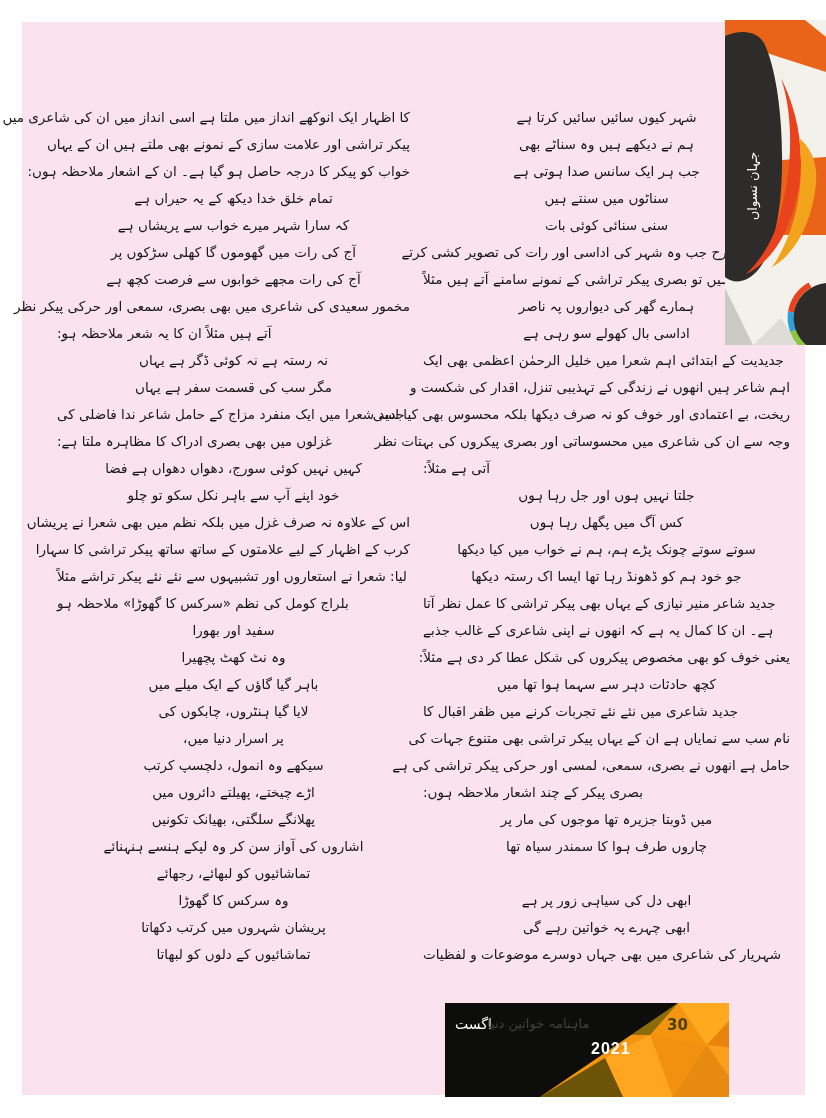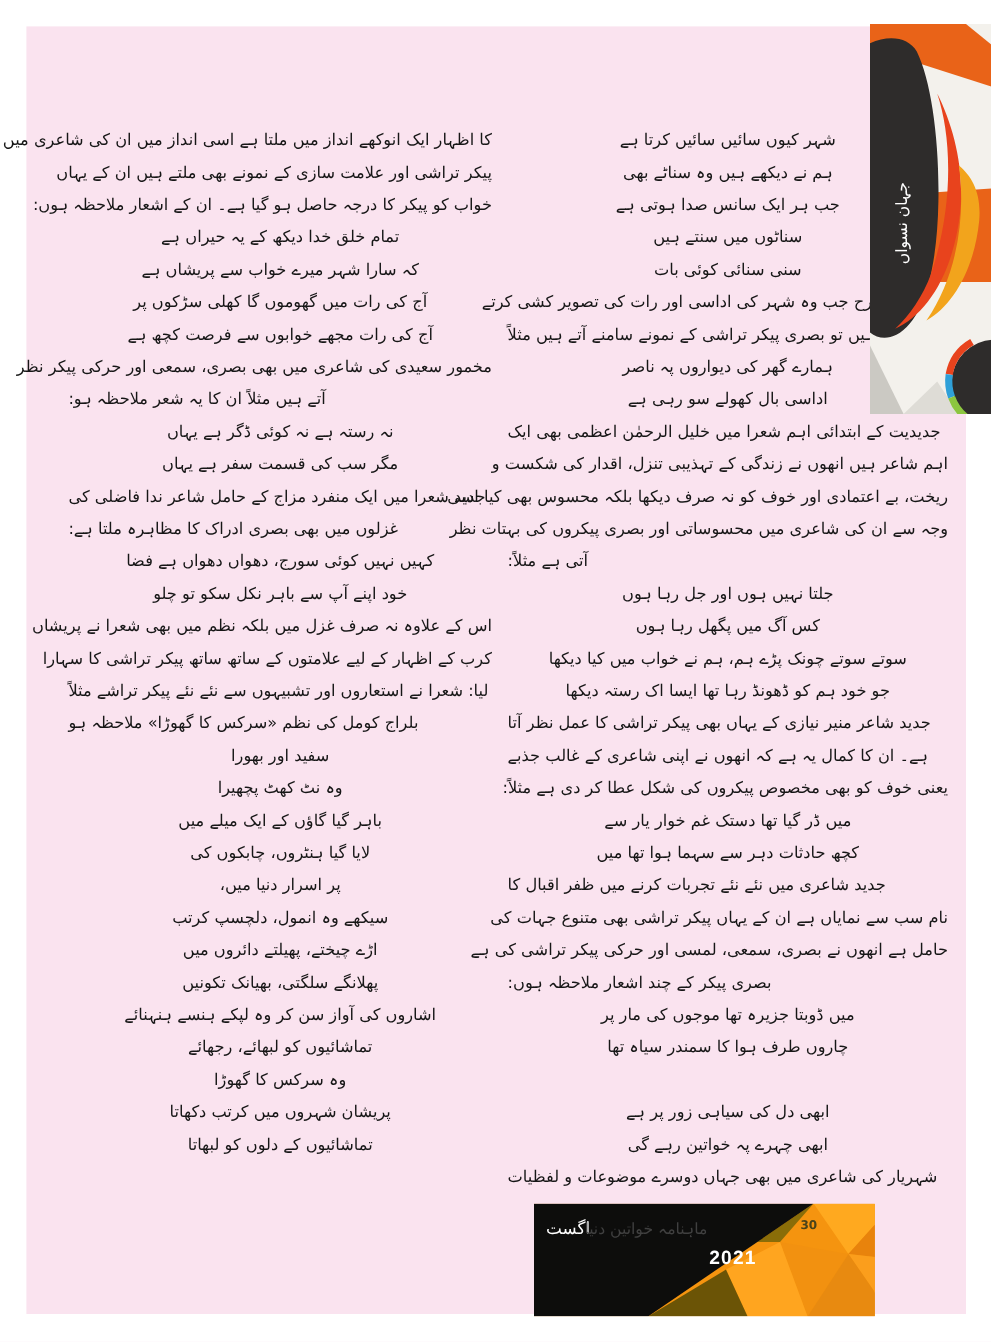--- a/index.html
+++ b/index.html
@@ -26,21 +26,21 @@
             direction:rtl;letter-spacing:1px;}
 
   
   .footer-art{position:absolute;left:445px;top:1003px;width:284px;height:94px;overflow:hidden;}
   .footer-art svg{position:absolute;left:0;top:0;}
   .footer-art span{position:absolute;direction:rtl;white-space:nowrap;}
   .f-month{left:10px;top:13px;font-size:14px;color:#ffffff;}
   .f-mag{left:42px;top:13px;font-size:13px;color:#404040;}
   .f-year{left:146px;top:13px;font-size:16px;font-weight:bold;color:#ffffff;letter-spacing:1px;
           font-family:"Liberation Sans",sans-serif;direction:ltr;margin-top:24px;}
-  .f-page{left:222px;top:13px;font-size:10px;font-weight:bold;color:#4A431A;direction:ltr;}
+  .f-page{left:222px;top:13px;font-size:15px;font-weight:bold;color:#4A431A;direction:ltr;}
 </style>
 </head>
 <body>
 
 <div class="page">
 
   <div class="panel"></div>
 
   <div class="col col-right">
       <div class="line verse">شہر کیوں سائیں سائیں کرتا ہے</div>
@@ -57,21 +57,20 @@
       <div class="line prose">ریخت، بے اعتمادی اور خوف کو نہ صرف دیکھا بلکہ محسوس بھی کیا اسی</div>
       <div class="line prose">وجہ سے ان کی شاعری میں محسوساتی اور بصری پیکروں کی بہتات نظر</div>
       <div class="line prose_end">آتی ہے مثلاً:</div>
       <div class="line verse">جلتا نہیں ہوں اور جل رہا ہوں</div>
       <div class="line verse">کس آگ میں پگھل رہا ہوں</div>
       <div class="line verse">سوتے سوتے چونک پڑے ہم، ہم نے خواب میں کیا دیکھا</div>
       <div class="line verse">جو خود ہم کو ڈھونڈ رہا تھا ایسا اک رستہ دیکھا</div>
       <div class="line prose">جدید شاعر منیر نیازی کے یہاں بھی پیکر تراشی کا عمل نظر آتا</div>
       <div class="line prose">ہے۔ ان کا کمال یہ ہے کہ انھوں نے اپنی شاعری کے غالب جذبے</div>
       <div class="line prose">یعنی خوف کو بھی مخصوص پیکروں کی شکل عطا کر دی ہے مثلاً:</div>
-      <div class="line verse">میں ڈر گیا تھا دستک غم خوار یار سے</div>
       <div class="line verse">کچھ حادثات دہر سے سہما ہوا تھا میں</div>
       <div class="line prose">جدید شاعری میں نئے نئے تجربات کرنے میں ظفر اقبال کا</div>
       <div class="line prose">نام سب سے نمایاں ہے ان کے یہاں پیکر تراشی بھی متنوع جہات کی</div>
       <div class="line prose">حامل ہے انھوں نے بصری، سمعی، لمسی اور حرکی پیکر تراشی کی ہے</div>
       <div class="line prose">بصری پیکر کے چند اشعار ملاحظہ ہوں:</div>
       <div class="line verse">میں ڈوبتا جزیرہ تھا موجوں کی مار پر</div>
       <div class="line verse">چاروں طرف ہوا کا سمندر سیاہ تھا</div>
       <div class="line gap"></div>
       <div class="line verse">ابھی دل کی سیاہی زور پر ہے</div>
       <div class="line verse">ابھی چہرے پہ خواتین رہے گی</div>

